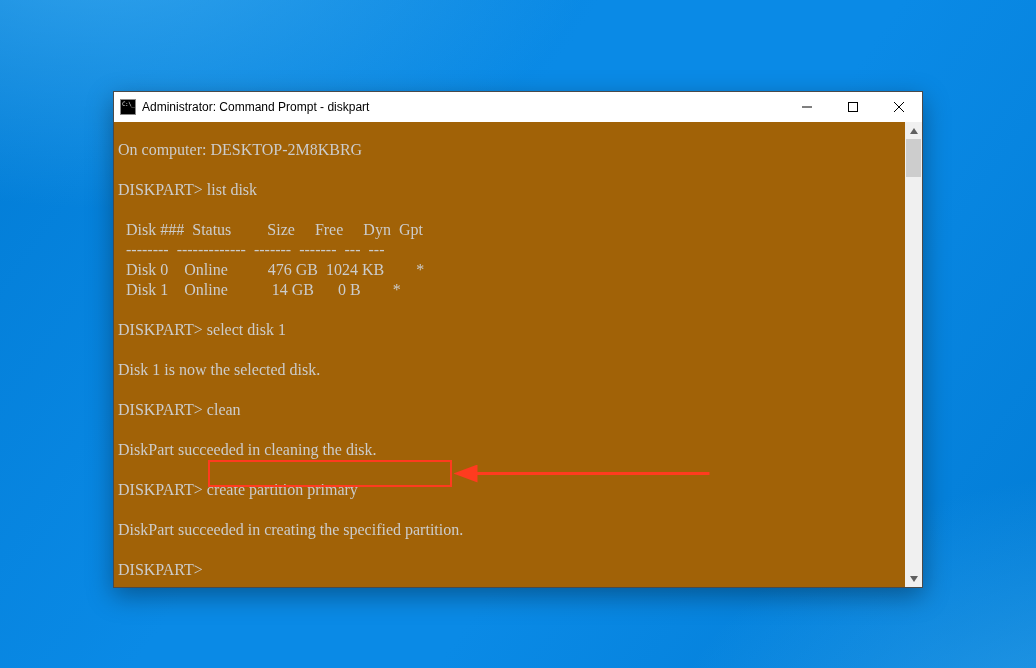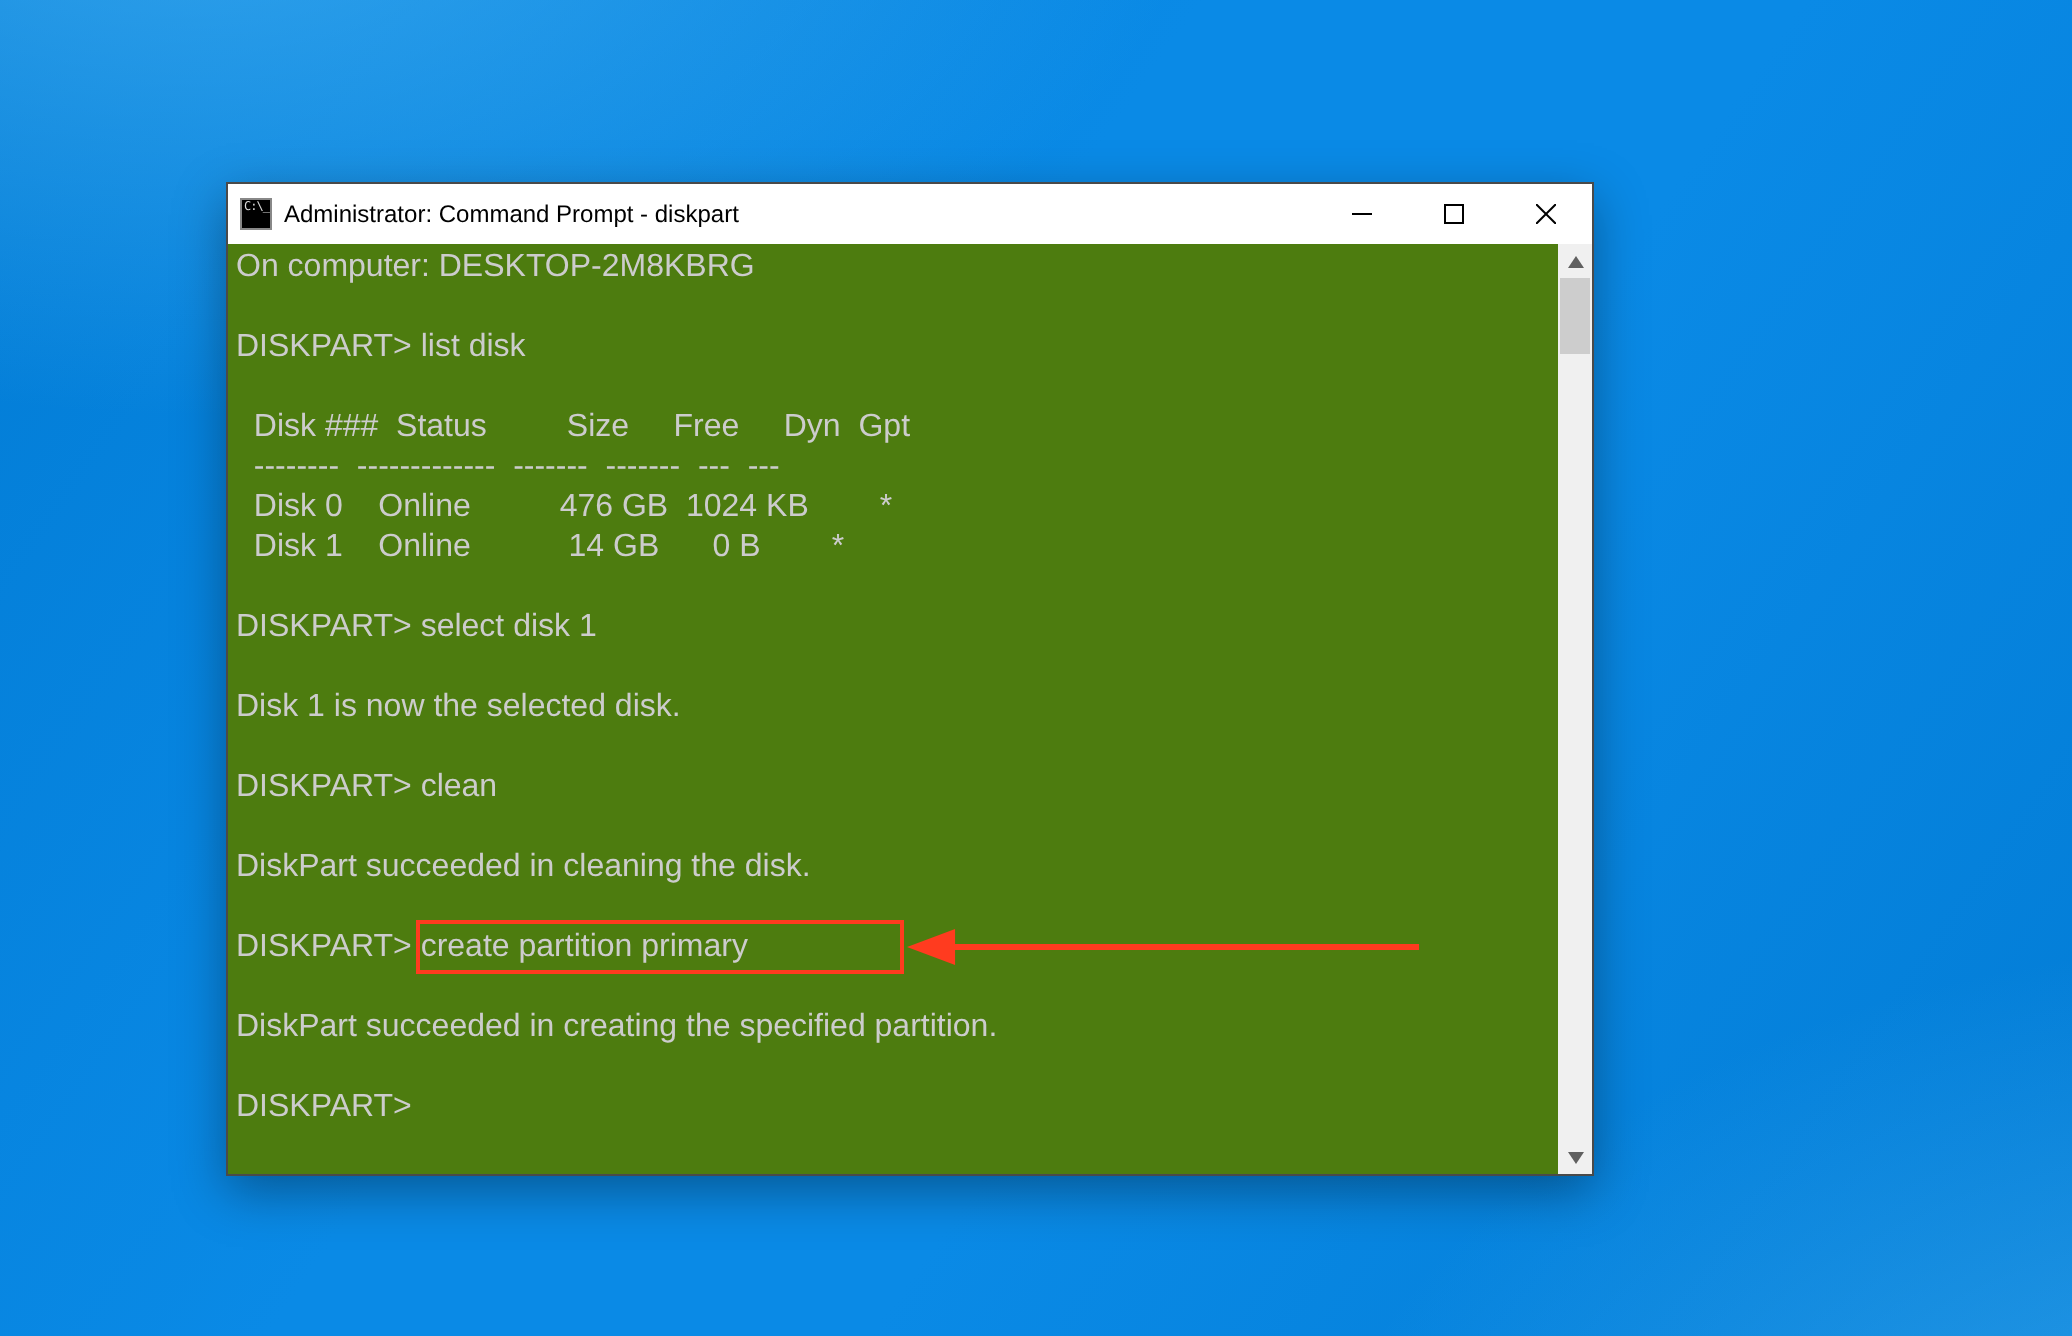--- a/index.html
+++ b/index.html
@@ -19,21 +19,21 @@
       background:
         radial-gradient(ellipse 900px 500px at 10% -10%, rgba(90,195,255,0.55), transparent 55%),
         radial-gradient(ellipse 900px 600px at 110% 120%, rgba(90,195,255,0.55), transparent 55%),
         linear-gradient(125deg, #027cd5 0%, #0a8ae6 40%, #0a8ae6 60%, #027cd5 100%);
     }
 
     .window {
       position: absolute;
       left: 113px;
       top: 91px;
-      width: 684px;
+      width: 810px;
       height: 497px;
       background: #fff;
       border: 1px solid #4a4a4a;
       box-shadow: 0 8px 24px rgba(0,0,0,0.35);
       display: flex;
       flex-direction: column;
     }
 
     .titlebar {
       height: 30px;
@@ -84,27 +84,27 @@
     .win-btn svg { width: 10px; height: 10px; }
 
     .client {
       flex: 1;
       display: flex;
       min-height: 0;
     }
 
     .console {
       flex: 1;
-      background: #4d7c0f;
+      background: #a16207;
       color: #cccccc;
-      font-family: Liberation Sans, sans-serif;
+      font-family: Liberation Serif, serif;
       font-size: 16px;
       line-height: 20px;
       white-space: pre;
-      padding: 2px 0 0 4px;
+      padding: 18px 0 0 4px;
       overflow: hidden;
       position: relative;
     }
 
     .scrollbar {
       width: 17px;
       background: #f0f0f0;
       position: relative;
     }
     .scroll-up, .scroll-down {

